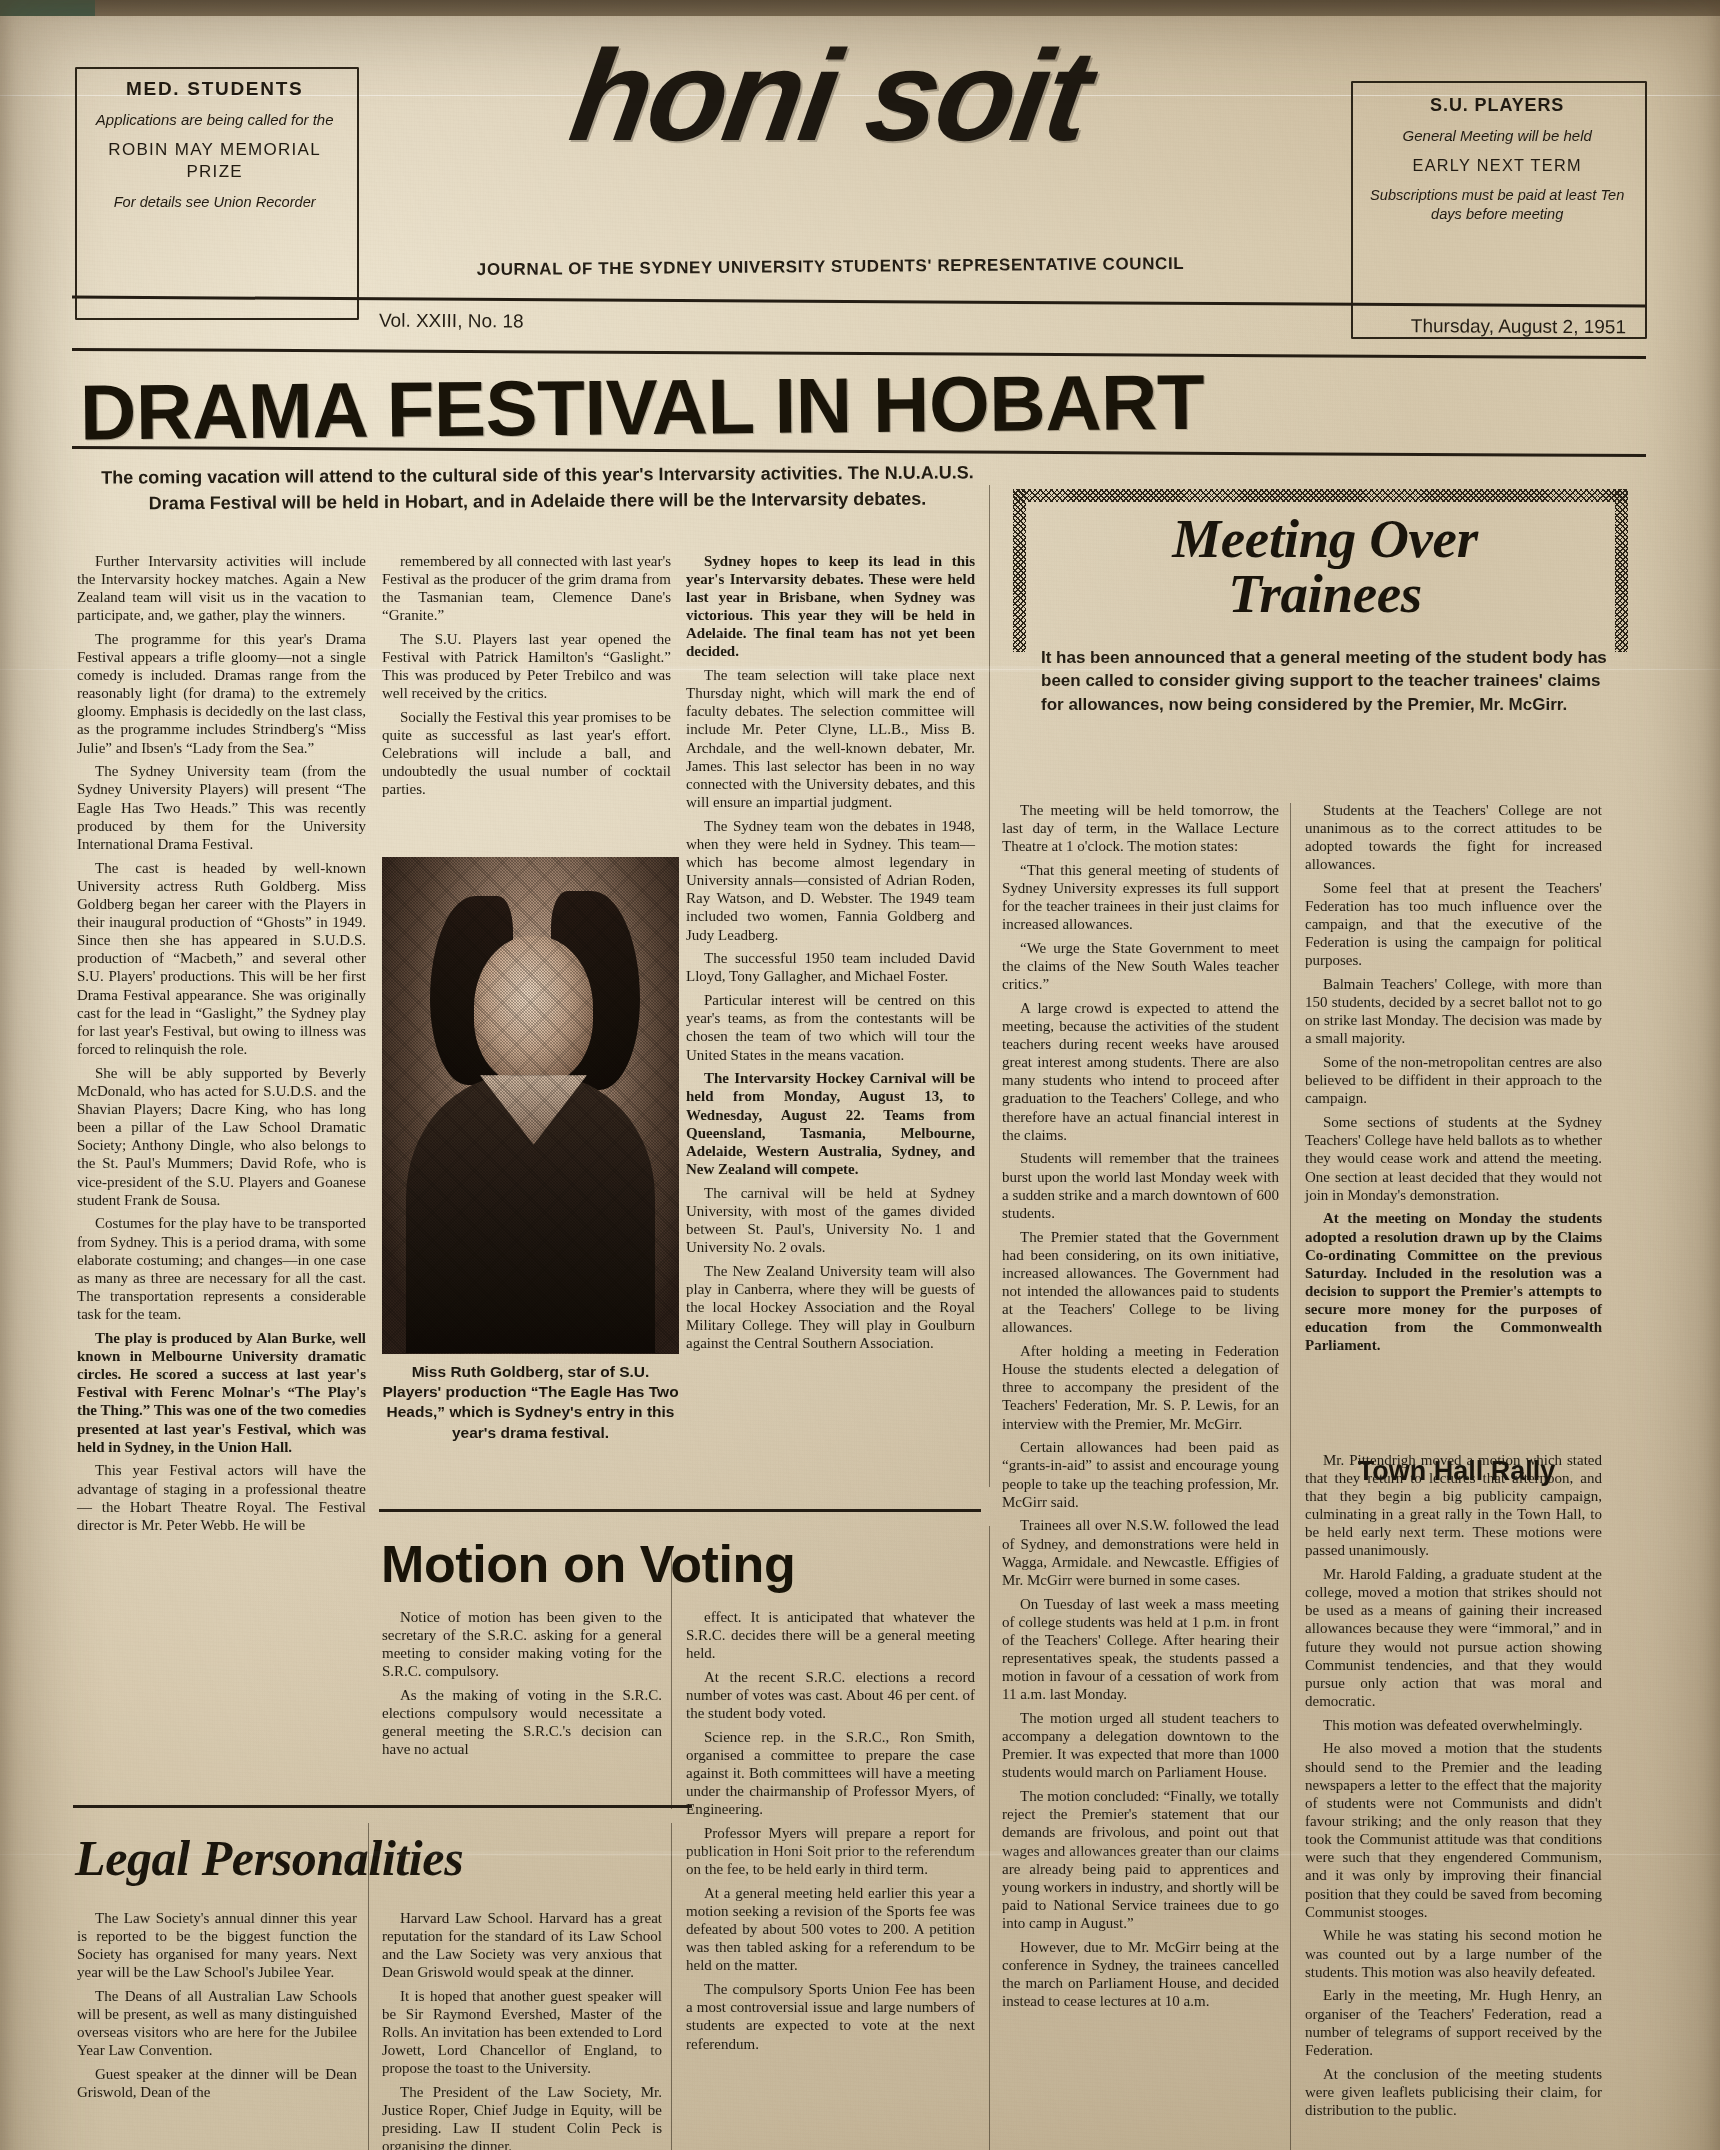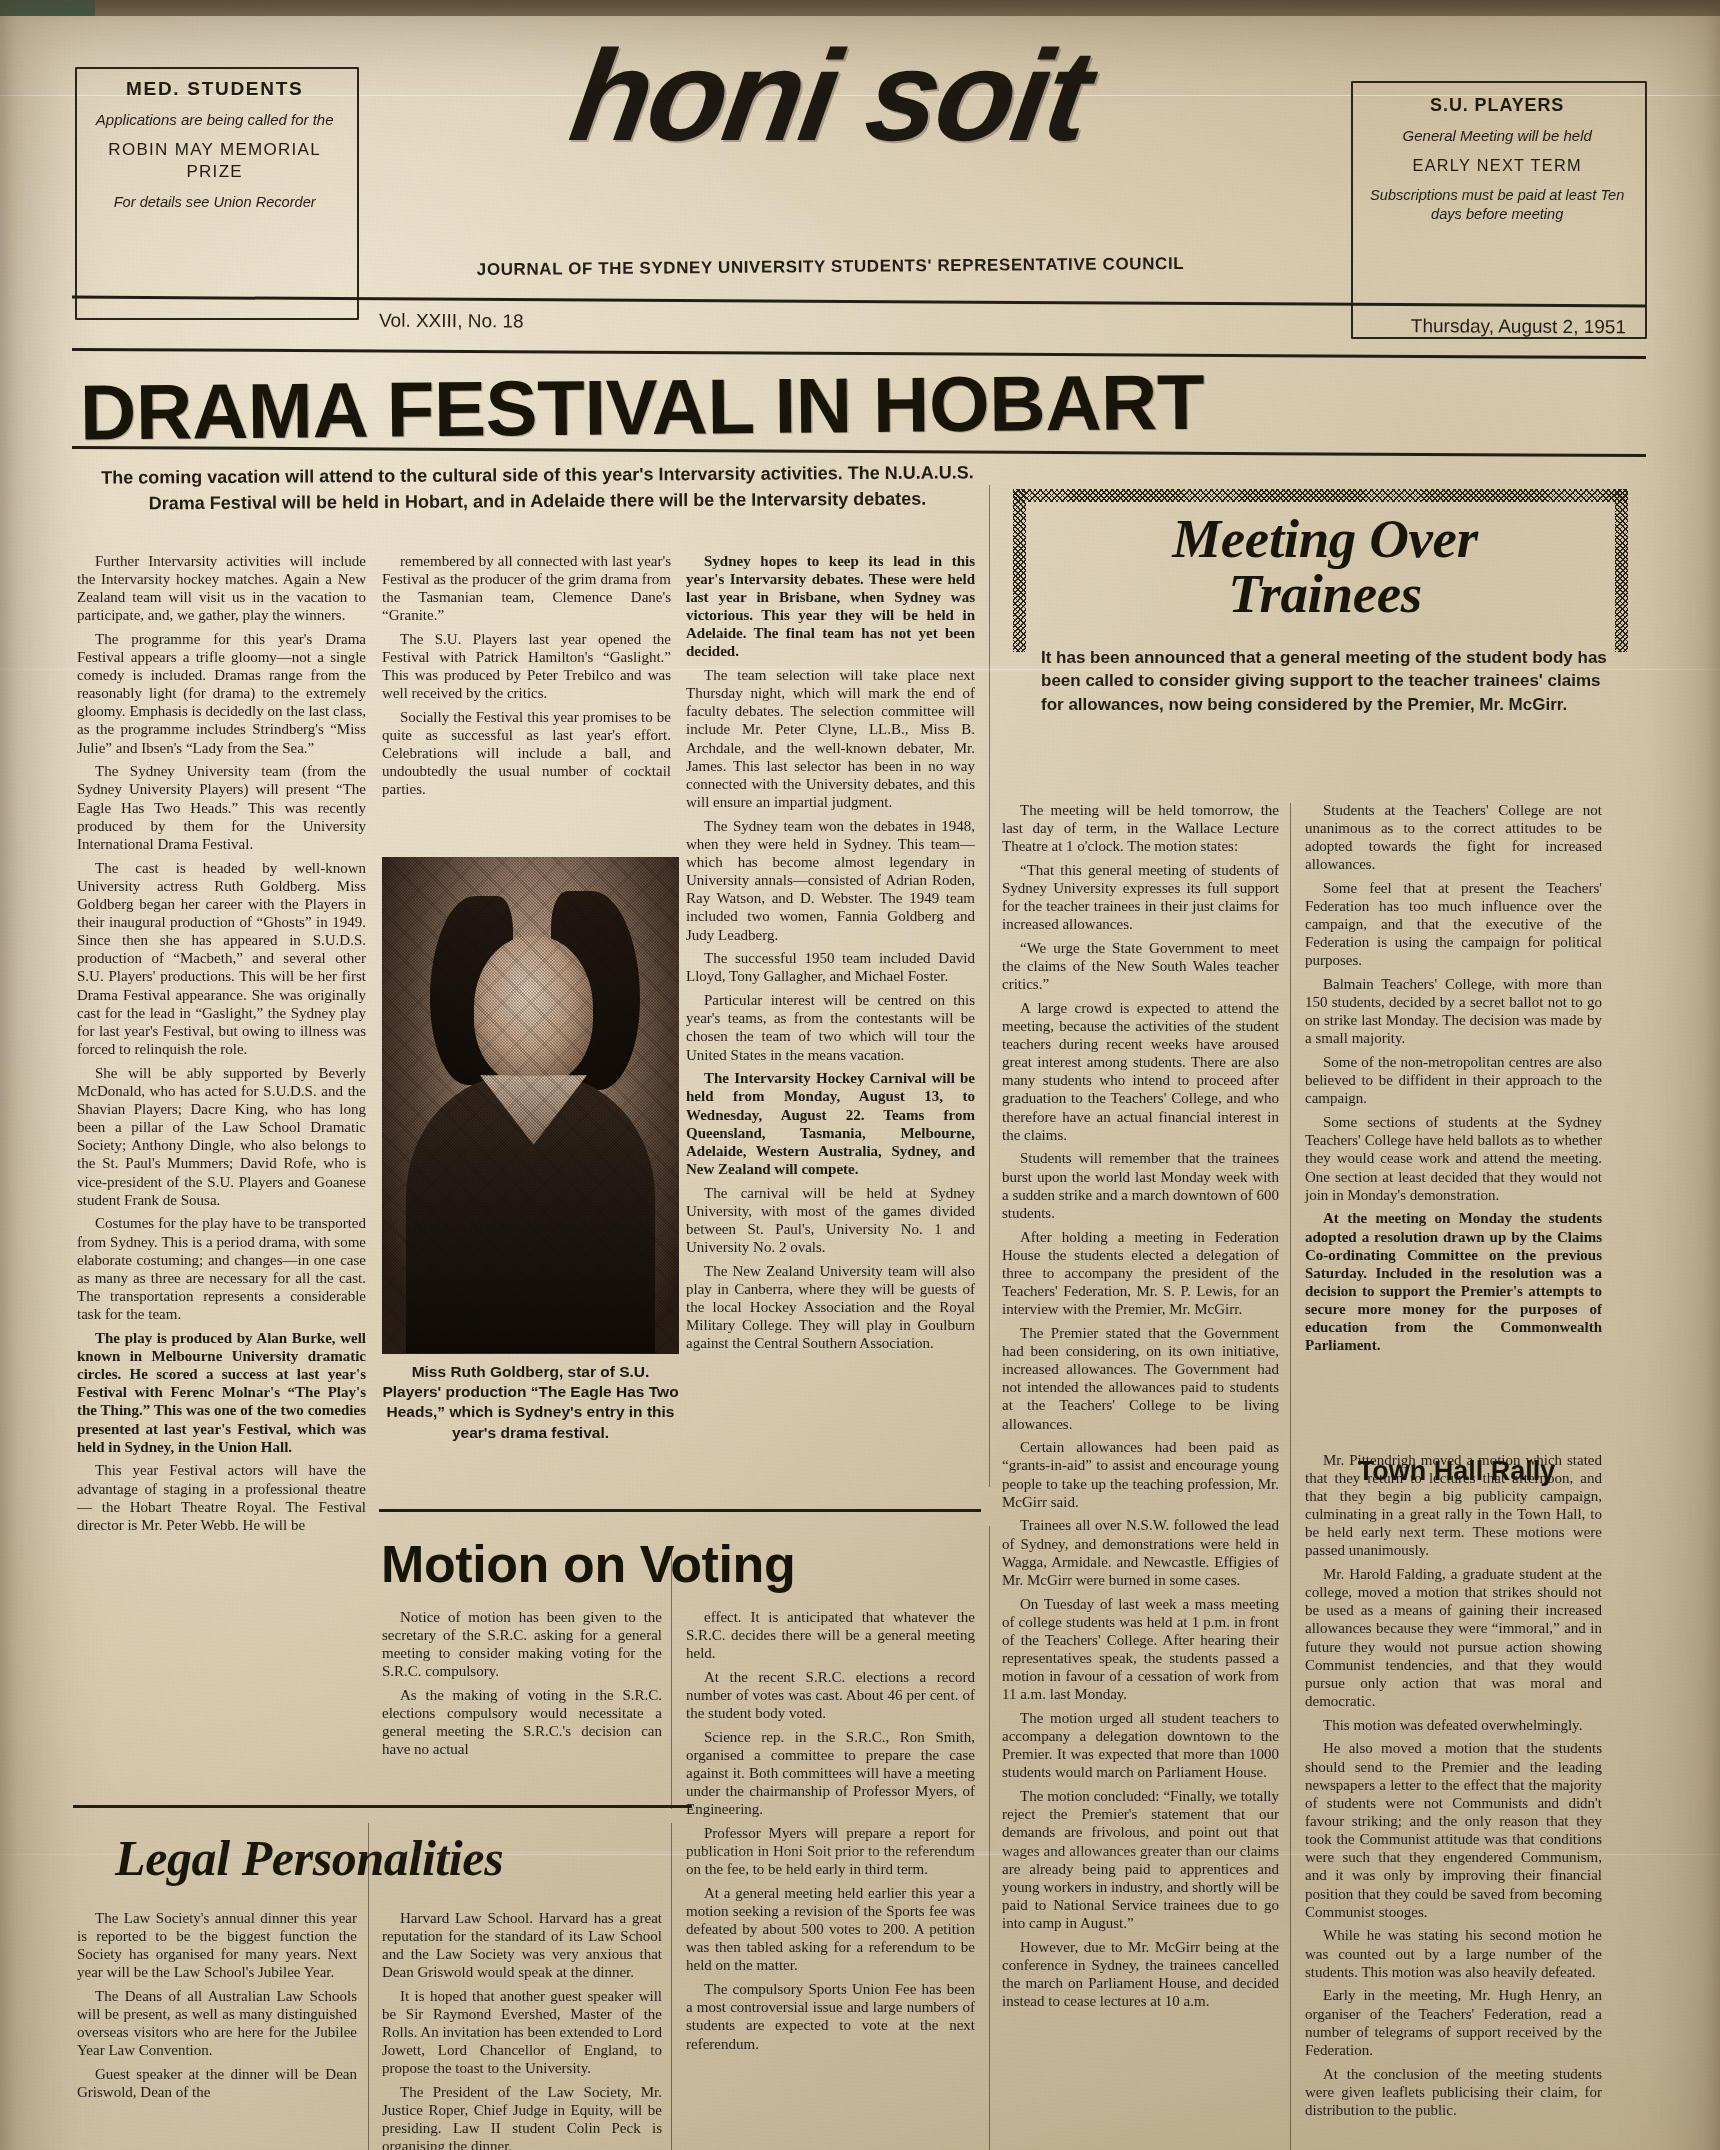--- a/index.html
+++ b/index.html
@@ -79,21 +79,21 @@
   .script{font-family:"Liberation Serif",serif;font-weight:700;font-style:italic;color:#1a150c;}
   #mo-head{position:absolute;left:1041px;top:495px;width:568px;
     font-size:55px;line-height:1.0;letter-spacing:-0.4px;text-align:center;}
   #mo-stand{position:absolute;left:1041px;top:630px;width:568px;
     font-family:"Liberation Sans",sans-serif;font-weight:700;font-size:17px;line-height:1.4;
     color:#231d13;}
 
   #mv-head{position:absolute;left:381px;top:1518px;width:602px;
     font-family:"Liberation Sans",sans-serif;font-weight:700;font-size:52px;letter-spacing:-0.4px;color:#191409;}
   #lp-head{position:absolute;left:75px;top:1813px;width:611px;
-    font-size:50px;letter-spacing:-0.4px;margin-left:40px;}
+    font-size:50px;letter-spacing:-0.4px;}
   #th-head{position:absolute;left:1308px;top:1396px;width:297px;text-align:center;
     font-family:"Liberation Sans",sans-serif;font-weight:700;font-size:27px;color:#1a150c;margin-top:44px;}
 
   
   #photo{position:absolute;left:382px;top:841px;width:297px;height:497px;
     background:
       radial-gradient(ellipse at 52% 34%, #cfb9a4 0%, #a98d78 26%, #5e4a3c 58%, #30241d 85%),
       linear-gradient(160deg,#3a2c23,#11100d);
     filter:contrast(1.05);}
   #photo .halft{position:absolute;inset:0;opacity:.55;
@@ -230,22 +230,22 @@
       <div>Trainees</div>
     </div>
     <div id="mo-stand">It has been announced that a general meeting of the student body has been called to consider giving support to the teacher trainees' claims for allowances, now being considered by the Premier, Mr. McGirr.</div>
 
     <div class="col" style="left:1002px;top:785px;width:277px;">
       <p>The meeting will be held tomorrow, the last day of term, in the Wallace Lecture Theatre at 1 o'clock. The motion states:</p>
       <p>“That this general meeting of students of Sydney University expresses its full support for the teacher trainees in their just claims for increased allowances.</p>
       <p>“We urge the State Government to meet the claims of the New South Wales teacher critics.”</p>
       <p>A large crowd is expected to attend the meeting, because the activities of the student teachers during recent weeks have aroused great interest among students. There are also many students who intend to proceed after graduation to the Teachers' College, and who therefore have an actual financial interest in the claims.</p>
       <p>Students will remember that the trainees burst upon the world last Monday week with a sudden strike and a march downtown of 600 students.</p>
+      <p>The Premier stated that the Government had been considering, on its own initiative, increased allowances. The Government had not intended the allowances paid to students at the Teachers' College to be living allowances.</p>
       <p>After holding a meeting in Federation House the students elected a delegation of three to accompany the president of the Teachers' Federation, Mr. S. P. Lewis, for an interview with the Premier, Mr. McGirr.</p>
-      <p>The Premier stated that the Government had been considering, on its own initiative, increased allowances. The Government had not intended the allowances paid to students at the Teachers' College to be living allowances.</p>
       <p>Certain allowances had been paid as “grants-in-aid” to assist and encourage young people to take up the teaching profession, Mr. McGirr said.</p>
       <p>Trainees all over N.S.W. followed the lead of Sydney, and demonstrations were held in Wagga, Armidale. and Newcastle. Effigies of Mr. McGirr were burned in some cases.</p>
       <p>On Tuesday of last week a mass meeting of college students was held at 1 p.m. in front of the Teachers' College. After hearing their representatives speak, the students passed a motion in favour of a cessation of work from 11 a.m. last Monday.</p>
       <p>The motion urged all student teachers to accompany a delegation downtown to the Premier. It was expected that more than 1000 students would march on Parliament House.</p>
       <p>The motion concluded: “Finally, we totally reject the Premier's statement that our demands are frivolous, and point out that wages and allowances greater than our claims are already being paid to apprentices and young workers in industry, and shortly will be paid to National Service trainees due to go into camp in August.”</p>
       <p>However, due to Mr. McGirr being at the conference in Sydney, the trainees cancelled the march on Parliament House, and decided instead to cease lectures at 10 a.m.</p>
     </div>
 
     <div class="col" style="left:1305px;top:785px;width:297px;">
       <p>Students at the Teachers' College are not unanimous as to the correct attitudes to be adopted towards the fight for increased allowances.</p>

